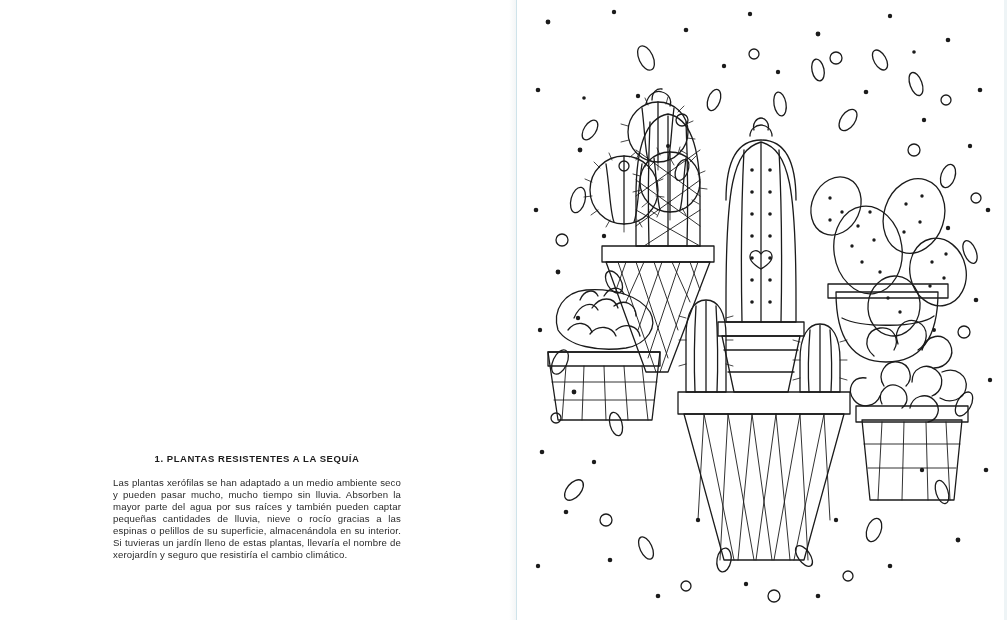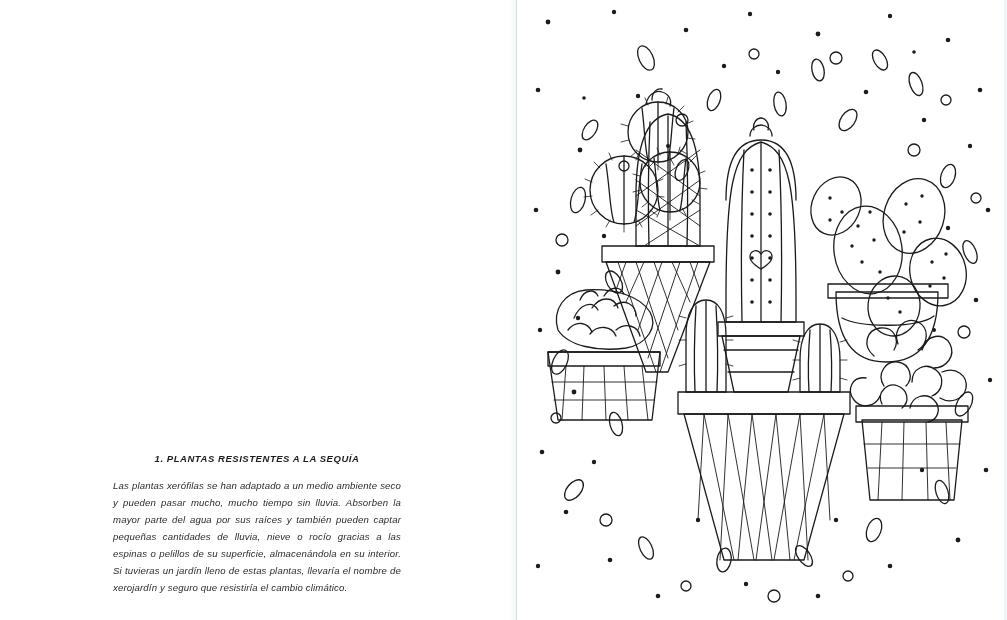--- a/index.html
+++ b/index.html
@@ -26,34 +26,33 @@
     top: 0;
     width: 517px;
     height: 620px;
     background: #ffffff;
   }
   .text-block {
     position: absolute;
     left: 113px;
     top: 452px;
     width: 288px;
-    font-style: italic;
   }
   .article-title {
     font-size: 9.5px;
     font-weight: bold;
     letter-spacing: 0.55px;
     text-align: center;
     color: #1b1b1b;
     margin: 0 0 12px 0;
     line-height: 13px;
   }
   .article-body {
     font-size: 9.6px;
-    line-height: 17px;
+    line-height: 12px;
     color: #2a2a2a;
     text-align: justify;
     margin: 0;
     letter-spacing: 0.15px;
   }
   
   .spine {
     position: absolute;
     left: 516px;
     top: 0;

